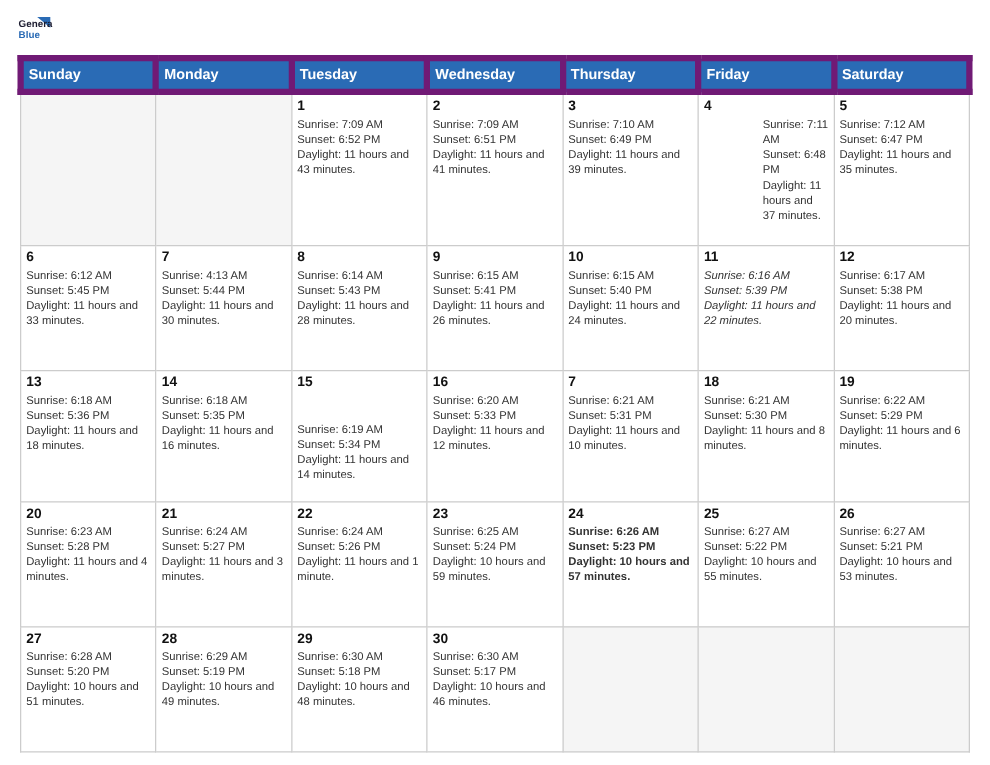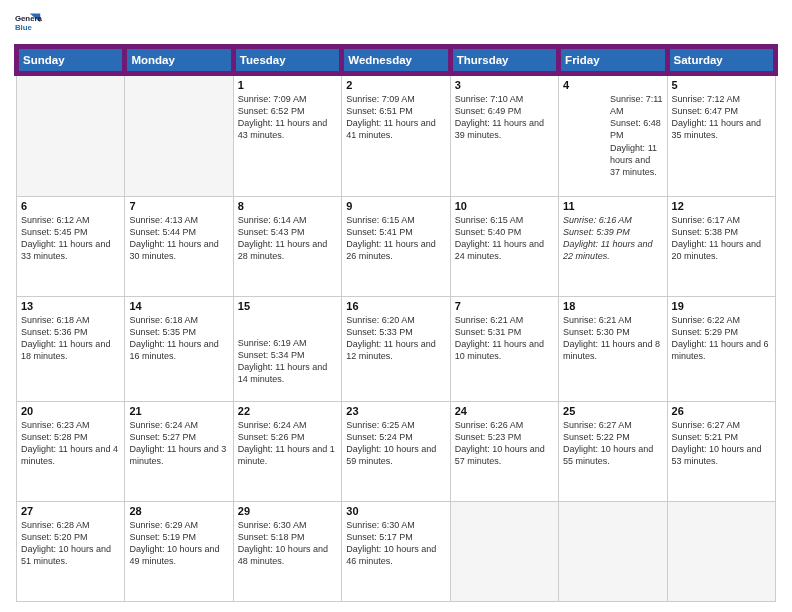--- a/index.html
+++ b/index.html
@@ -258,21 +258,21 @@
 Daylight: 11 hours and 1 minute.</div>
           </td>
           <td>
             <div class="day-num">23</div>
             <div class="day-info" style="white-space: pre-line;">Sunrise: 6:25 AM
 Sunset: 5:24 PM
 Daylight: 10 hours and 59 minutes.</div>
           </td>
           <td>
             <div class="day-num">24</div>
-            <div class="day-info" style="white-space: pre-line;">Sunrise: 6:26 AM
+            <div class="day-info" style="white-space: pre-line; font-weight: bold;">Sunrise: 6:26 AM
 Sunset: 5:23 PM
 Daylight: 10 hours and 57 minutes.</div>
           </td>
           <td>
             <div class="day-num">25</div>
             <div class="day-info" style="white-space: pre-line;">Sunrise: 6:27 AM
 Sunset: 5:22 PM
 Daylight: 10 hours and 55 minutes.</div>
           </td>
           <td>

